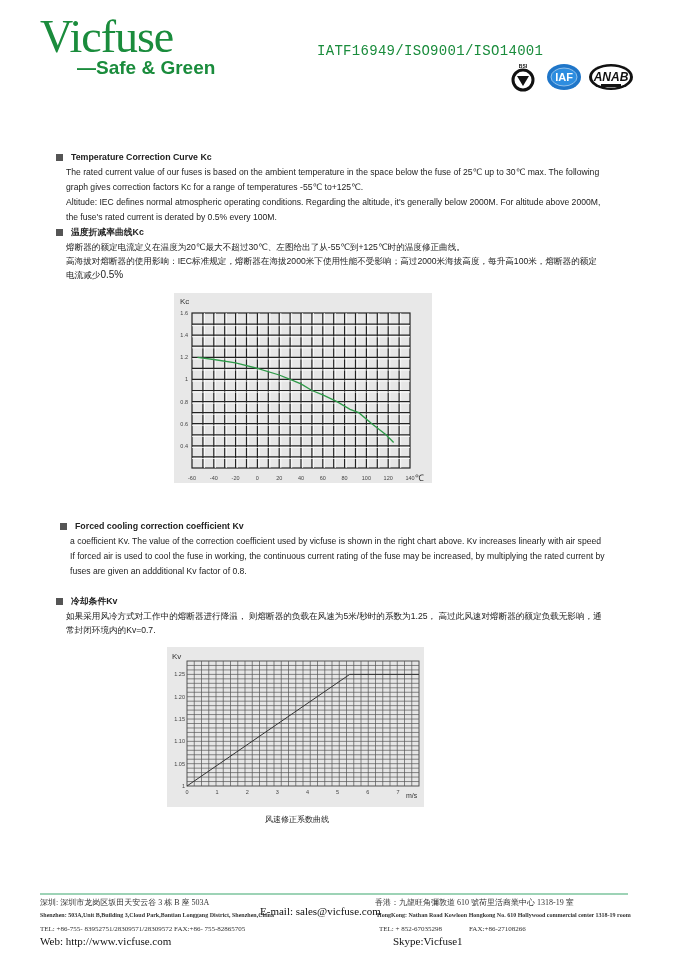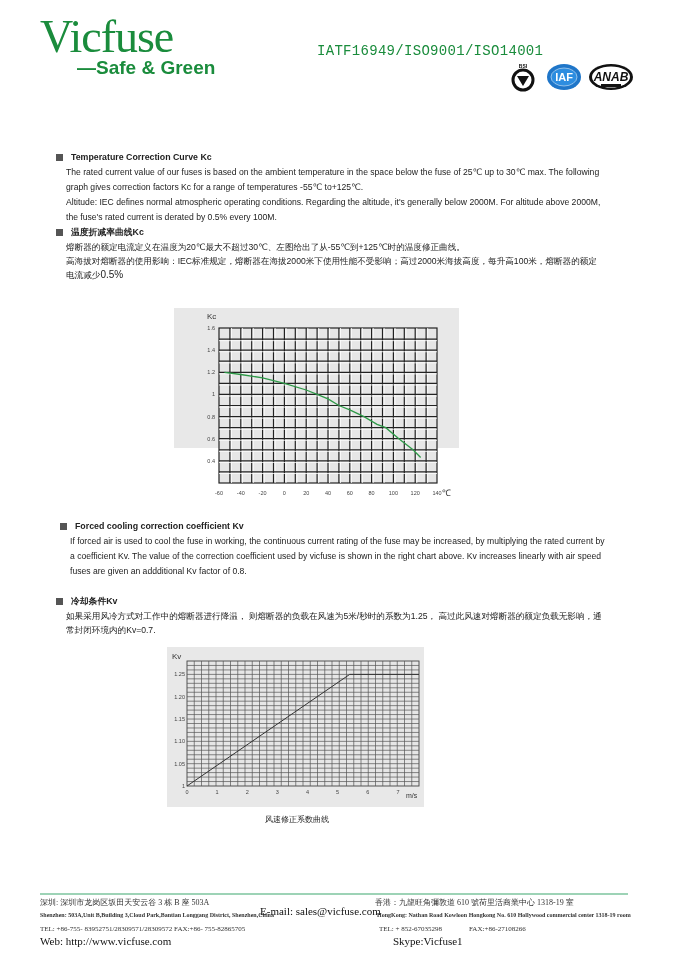--- a/index.html
+++ b/index.html
@@ -68,21 +68,21 @@
       <span class="bullet"></span>
       <span>温度折减率曲线Kc</span>
     </div>
   <div class="sec-body" style="line-height:14px;">
     <div>熔断器的额定电流定义在温度为20℃最大不超过30℃、左图给出了从-55℃到+125℃时的温度修正曲线。</div>
     <div>高海拔对熔断器的使用影响：IEC标准规定，熔断器在海拔2000米下使用性能不受影响；高过2000米海拔高度，每升高100米，熔断器的额定</div>
     <div><span>电流减少</span><span style="font-size:10px;">0.5%</span></div>
   </div>
 </div>
 
-<div class="abs chart-box" style="left:174px;top:308px;width:258px;height:140px;padding-left:27px;">
+<div class="abs chart-box" style="left:174px;top:293px;width:258px;height:190px;">
   <svg id="chart1" width="258" height="190">
       <rect x="18" y="20" width="218" height="155" fill="#e6e6e6" stroke="#222" stroke-width="1.2"></rect>
       <line x1="28.9" y1="20" x2="28.9" y2="175" stroke="#222" stroke-width="1.2"></line>
       <line x1="30.5" y1="20" x2="30.5" y2="175" stroke="#fff" stroke-width="0.8"></line>
       <line x1="39.8" y1="20" x2="39.8" y2="175" stroke="#222" stroke-width="1.2"></line>
       <line x1="41.4" y1="20" x2="41.4" y2="175" stroke="#fff" stroke-width="0.8"></line>
       <line x1="50.699999999999996" y1="20" x2="50.699999999999996" y2="175" stroke="#222" stroke-width="1.2"></line>
       <line x1="52.3" y1="20" x2="52.3" y2="175" stroke="#fff" stroke-width="0.8"></line>
       <line x1="61.6" y1="20" x2="61.6" y2="175" stroke="#222" stroke-width="1.2"></line>
       <line x1="63.2" y1="20" x2="63.2" y2="175" stroke="#fff" stroke-width="0.8"></line>
@@ -165,22 +165,22 @@
       <polyline points="23.45,64.2857142857143 39.8,66.5 61.6,69.82142857142858 83.39999999999999,75.35714285714285 105.2,82 116.10000000000001,86.42857142857143 127,90.85714285714286 137.9,97.50000000000001 148.79999999999998,101.92857142857144 162.97,108.57142857142857 176.04999999999998,116.32142857142858 184.77,119.64285714285715 197.85,130.71428571428572 212.02,141.78571428571428 219.65,149.53571428571428" fill="none" stroke="#2e9a48" stroke-width="1.3"></polyline>
     </svg>
 </div>
 
 <div class="abs section" style="top:519px;left:60px;width:582px;">
   <div class="sec-head">
       <span class="bullet"></span>
       <span>Forced cooling correction coefficient Kv</span>
     </div>
   <div class="sec-body">
+    <div>a coefficient  Kv. The value of the correction coefficient used by vicfuse is shown in the right chart above. Kv increases linearly with air speed</div>
     <div>If forced air is used to cool the fuse in working, the continuous current rating of the fuse may be increased, by multiplying the rated current by</div>
-    <div>a coefficient  Kv. The value of the correction coefficient used by vicfuse is shown in the right chart above. Kv increases linearly with air speed</div>
     <div>fuses are given an addditional Kv factor of 0.8.</div>
   </div>
 </div>
 
 <div class="abs section" style="top:594px;">
   <div class="sec-head">
       <span class="bullet"></span>
       <span>冷却条件Kv</span>
     </div>
   <div class="sec-body" style="line-height:14px;">

